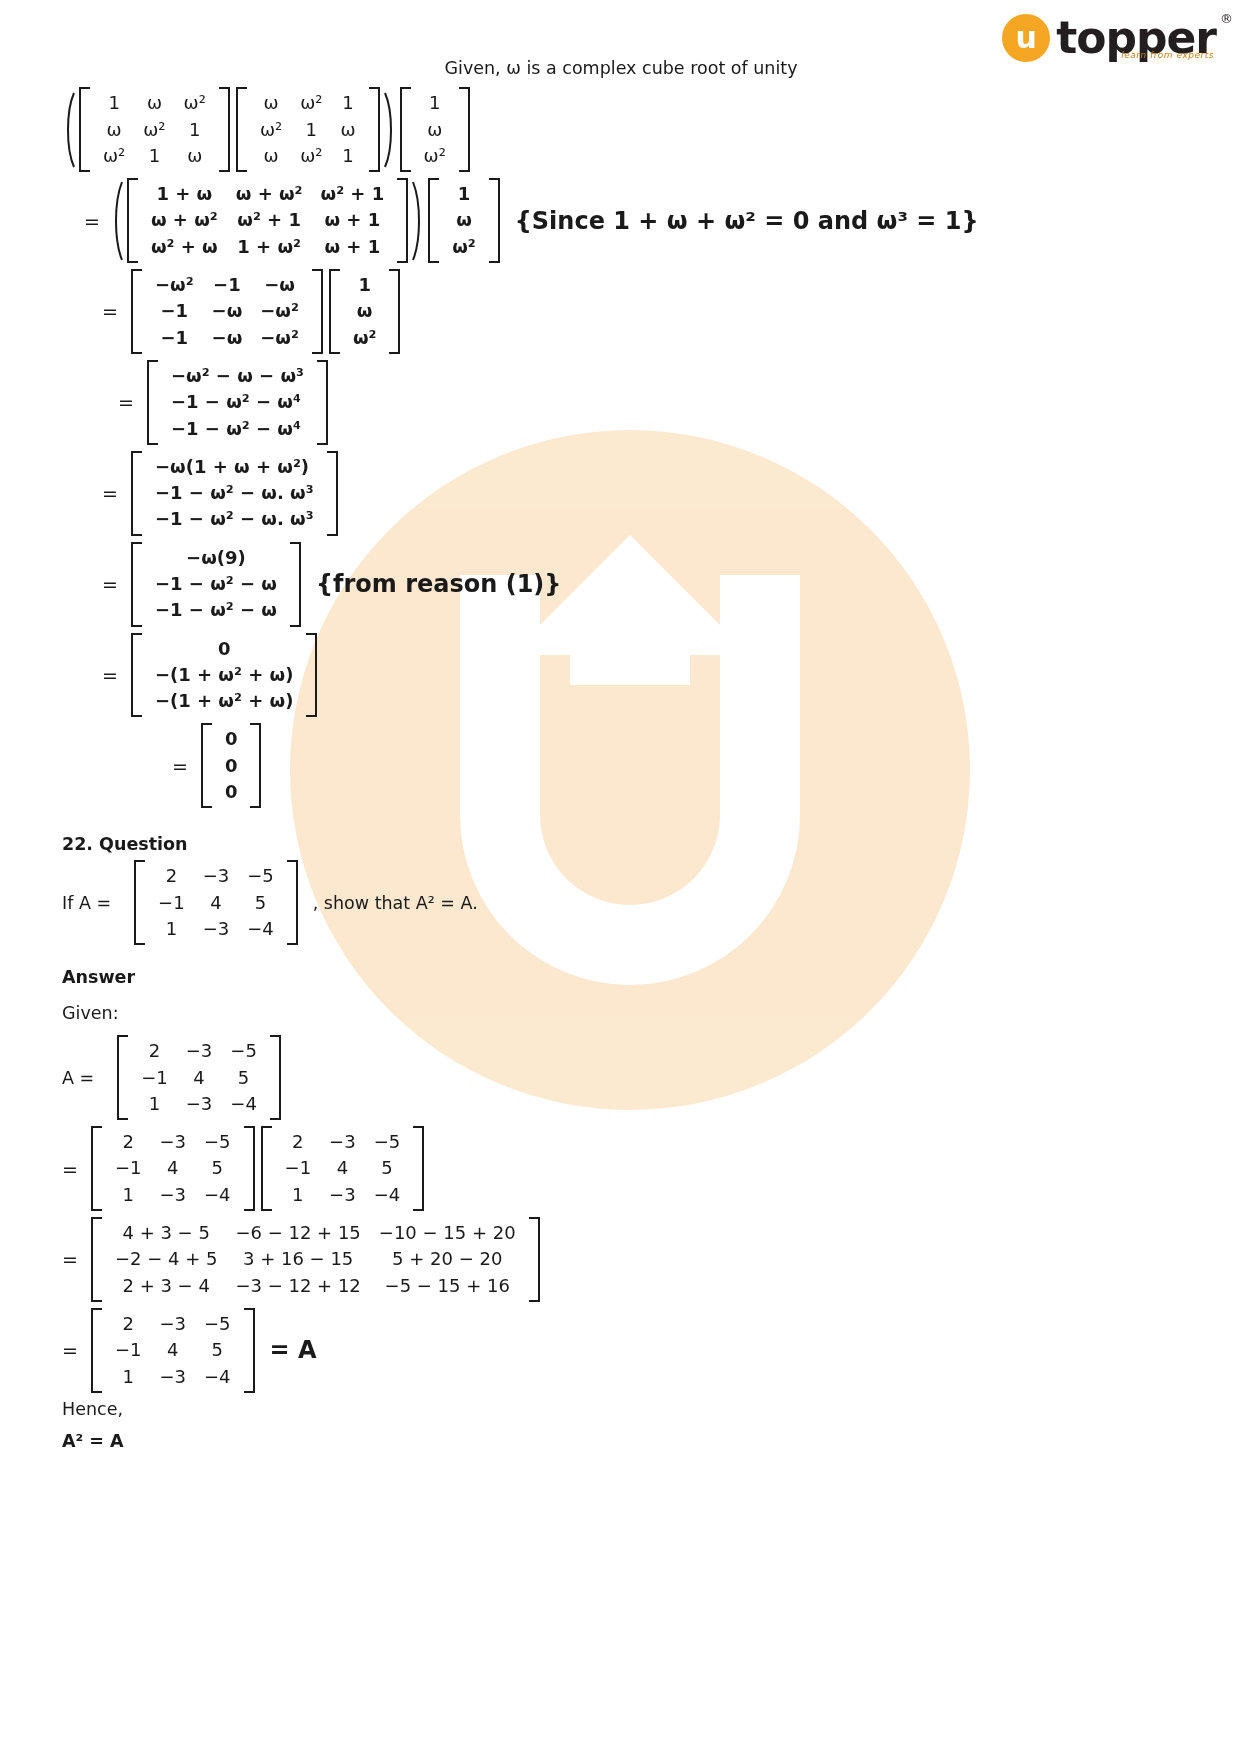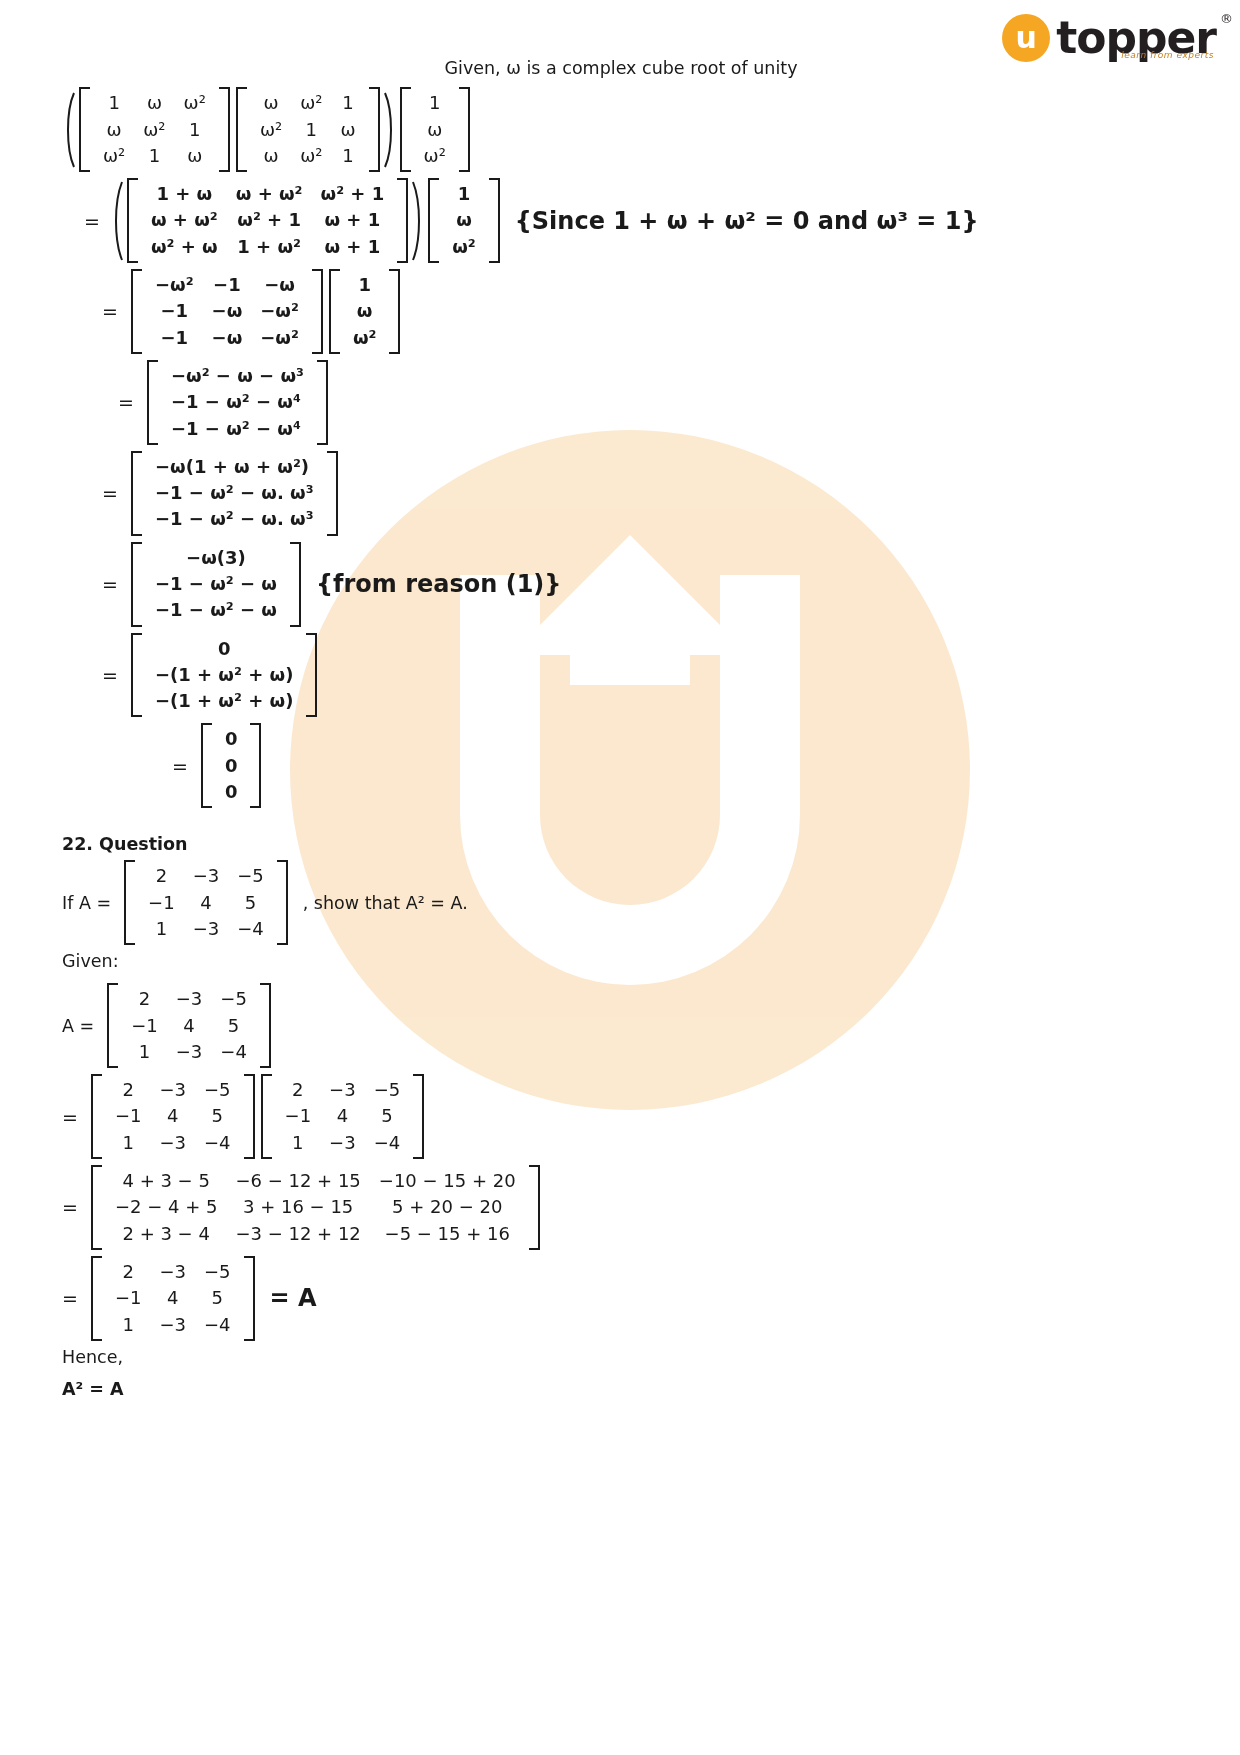--- a/index.html
+++ b/index.html
@@ -114,21 +114,21 @@
     display: flex;
     align-items: center;
     font-size: 18px;
     margin: 6px 0;
   }
   .eq {
     margin-right: 10px;
     font-size: 19px;
   }
   .lead {
-    margin-right: 10px;
+    margin-right: 20px;
     font-size: 17.5px;
     text-align: center;
   }
   .trail {
     margin-left: 12px;
     font-size: 24px;
     font-weight: bold;
   }
   .trail-reg {
     margin-left: 12px;
@@ -341,21 +341,21 @@
       </span>
       <span class="brk right"></span>
     </span>
   </div>
 
   <div class="mrow indent2">
     <span class="eq">=</span>
     <span class="matrix">
       <span class="brk left"></span>
       <span class="mbody cols1 bold">
-        <span>−ω(3)</span>
+        <span>−ω(9)</span>
         <span>−1 − ω² − ω</span>
         <span>−1 − ω² − ω</span>
       </span>
       <span class="brk right"></span>
     </span>
     <span class="trail">{from reason (1)}</span>
   </div>
 
   <div class="mrow indent2">
     <span class="eq">=</span>
@@ -398,20 +398,21 @@
         <span>5</span>
         <span>1</span>
         <span>−3</span>
         <span>−4</span>
       </span>
       <span class="brk right"></span>
     </span>
     <span class="trail-reg">, show that A² = A.</span>
   </div>
 
+  <h3 class="answer">Answer</h3>
 
   <p class="plain">Given:</p>
 
   <div class="mrow">
     <span class="lead">A =</span>
     <span class="matrix">
       <span class="brk left"></span>
       <span class="mbody cols3">
         <span>2</span>
         <span>−3</span>

